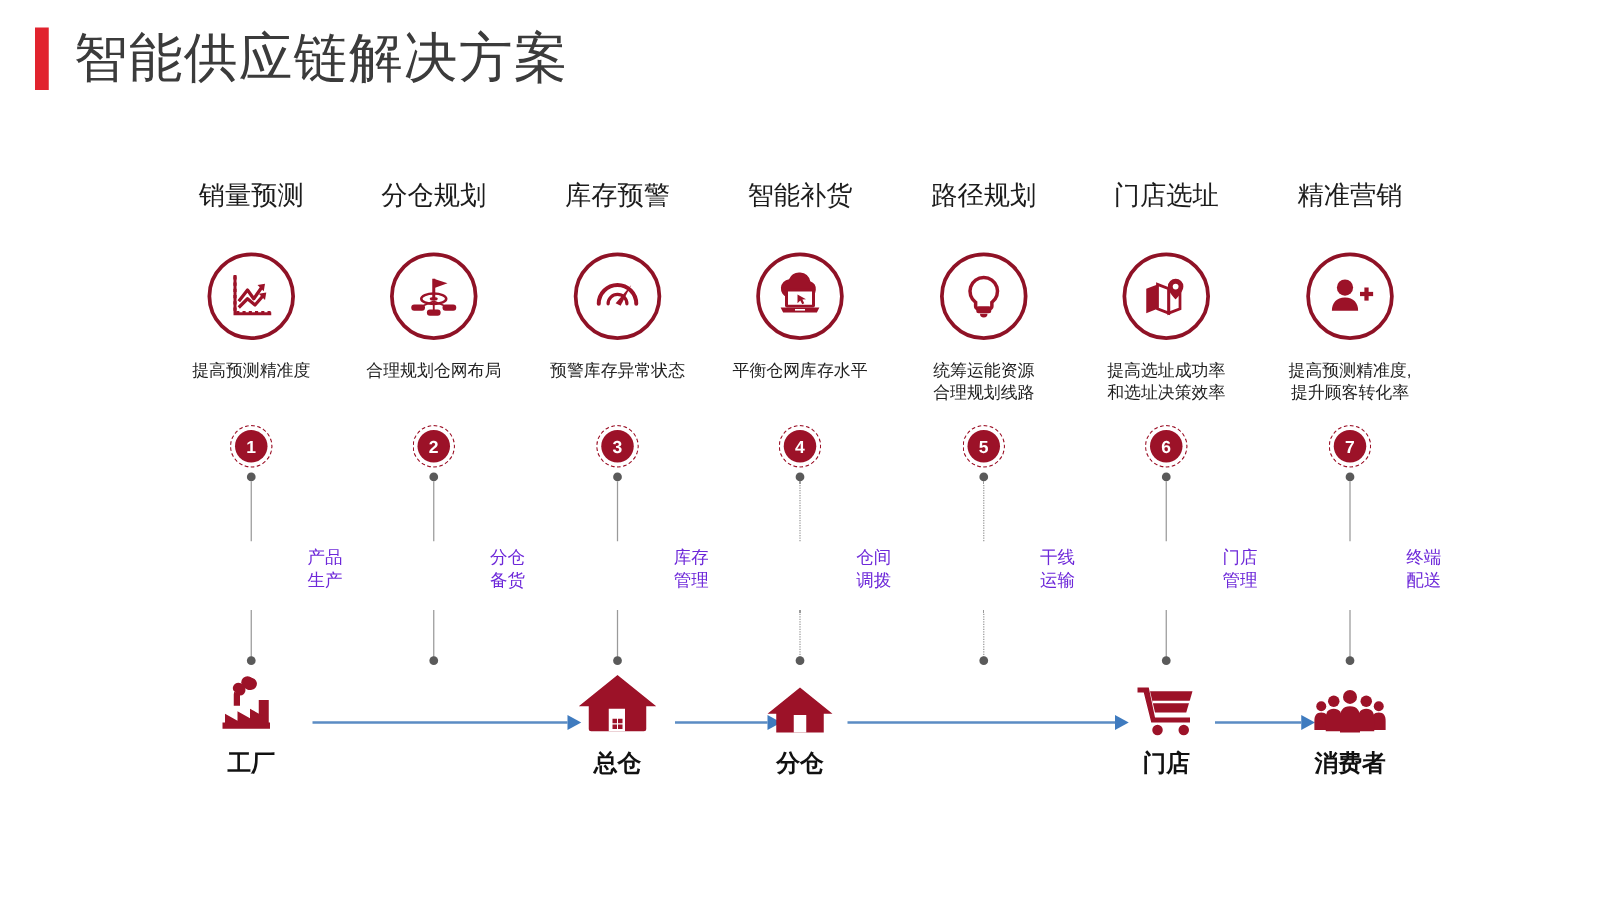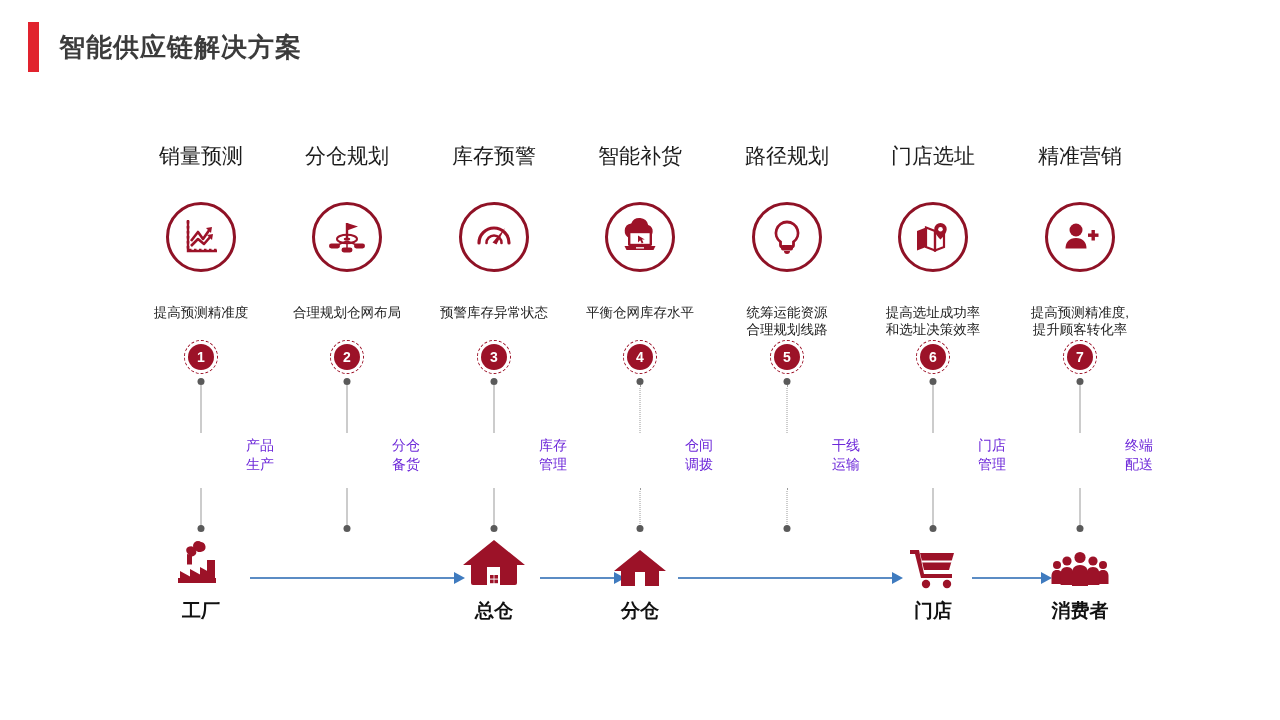--- a/index.html
+++ b/index.html
@@ -9,22 +9,22 @@
     font-family: "Liberation Sans", "DejaVu Sans", sans-serif;
     overflow: hidden;
   }
   .slide { position: relative; width: 1280px; height: 720px; background:#fff; }
 
   
   .header { position:absolute; left:28px; top:22px; display:flex; align-items:center; }
   .accent-bar { width: 11px; height: 50px; background:#e1232e; }
   .title {
     margin-left: 20px;
-    font-size: 26px;
-    font-weight: bold;
+    font-size: 43px;
+    font-weight: normal;
     color: #3b3b3b;
     letter-spacing: 1px;
     line-height: 50px;
     white-space: nowrap;
   }
 
   
   .columns { position:absolute; left:0; top:0; width:1280px; height:720px; }
   .col { position:absolute; width:146px; top:0; }
 
@@ -38,21 +38,21 @@
     position:absolute; top:202px; left:50%;
     transform: translateX(-50%);
     width:70px; height:70px;
     border-radius:50%;
     border:3.5px solid #8f1226;
     display:flex; align-items:center; justify-content:center;
   }
   .icon-circle svg { display:block; }
 
   .col-desc {
-    position:absolute; top:304px; left:-10px; width:166px;
+    position:absolute; top:288px; left:-10px; width:166px;
     text-align:center; font-size:13.5px; color:#222; line-height:17px;
     white-space:pre-line;
   }
 
   
   .badge-wrap {
     position:absolute; top:340px; left:50%; transform:translateX(-50%);
     width:34px; height:34px;
   }
   .badge-ring {

